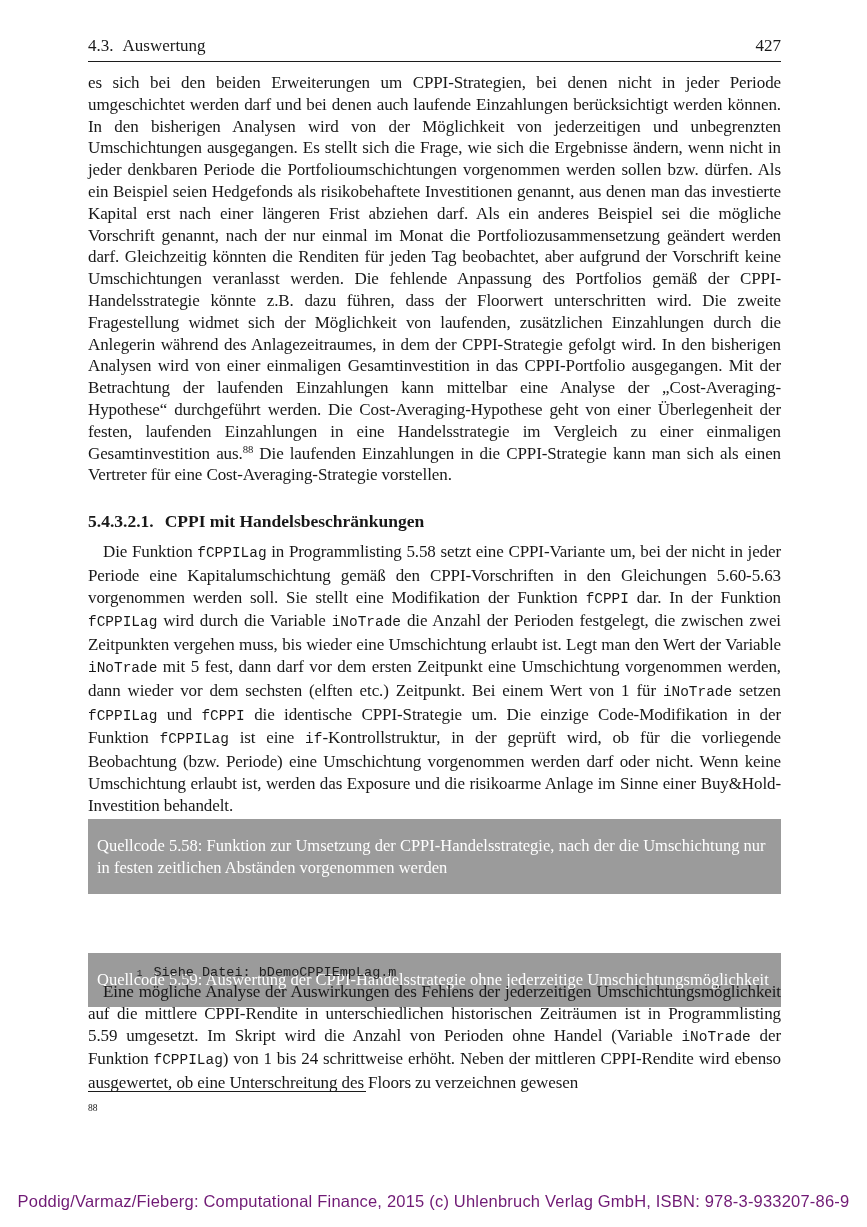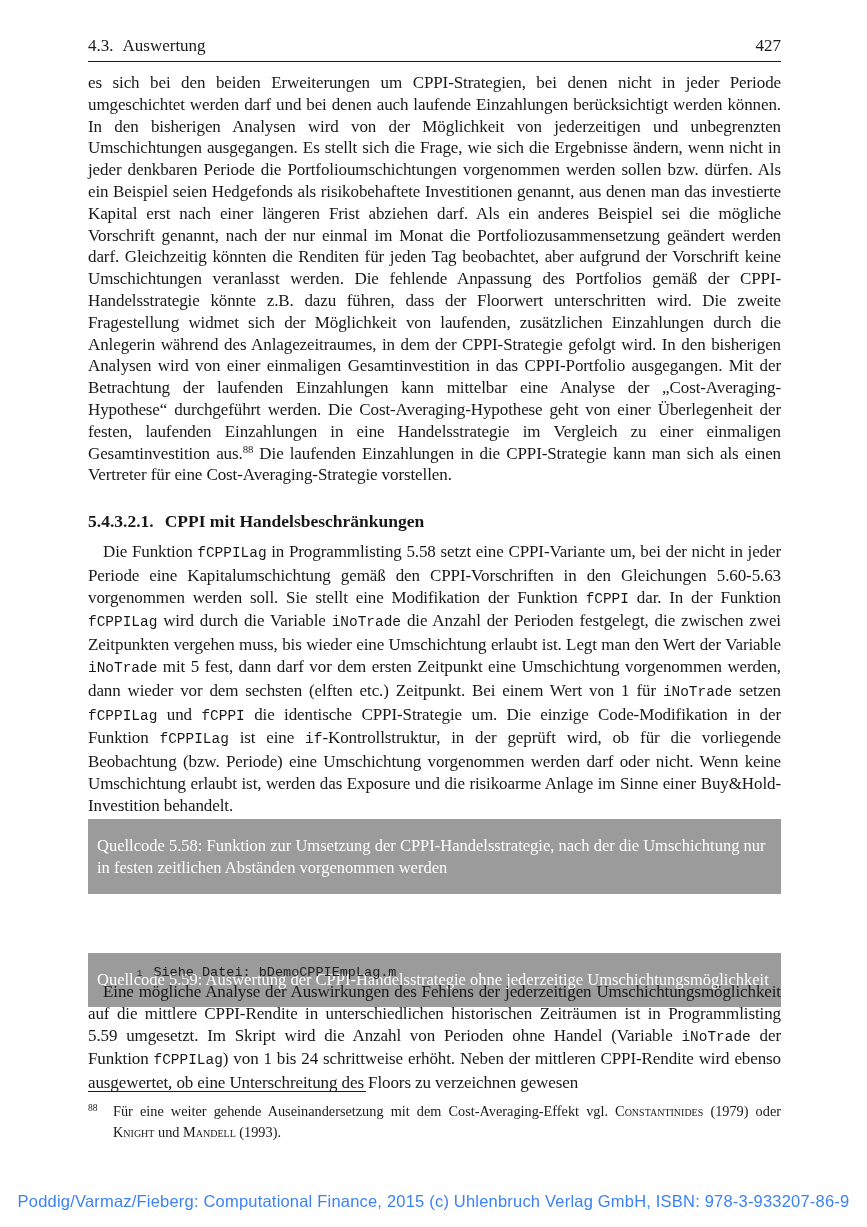--- a/index.html
+++ b/index.html
@@ -76,21 +76,21 @@
   }
   .fn-marker{
     position:absolute;left:0;top:-3px;
     font-size:9.5px;
   }
   
   .footer{
     top:1192px;left:0;width:867px;
     text-align:center;
     font-family:"Liberation Sans", sans-serif;
-    font-size:16.5px;color:#3b82f6;
+    font-size:16.5px;color:#701a75;
     letter-spacing:0.2px;
   }
 </style>
 </head>
 <body>
 
 <div class="page">
 
   <div class="abs runhead">
     <span>
@@ -116,18 +116,18 @@
 
   <div class="abs code-line code59">
     <span class="line-no">1</span><span>Siehe Datei: bDemoCPPIEmpLag.m</span>
   </div>
 
   <div class="abs body-par par3"><span class="seg-text">Eine mögliche Analyse der Auswirkungen des Fehlens der jederzeitigen Umschichtungsmöglichkeit auf die mittlere CPPI-Rendite in unterschiedlichen historischen Zeiträumen ist in Programmlisting 5.59 umgesetzt. Im Skript wird die Anzahl von Perioden ohne Handel (Variable </span><span class="seg-code">iNoTrade</span><span class="seg-text"> der Funktion </span><span class="seg-code">fCPPILag</span><span class="seg-text">) von 1 bis 24 schrittweise erhöht. Neben der mittleren CPPI-Rendite wird ebenso ausgewertet, ob eine Unterschreitung des Floors zu verzeichnen gewesen</span></div>
 
   <div class="abs fn-rule"></div>
 
   <div class="abs footnote">
-    <span class="fn-marker">88</span><span><span class="seg-text">Für eine weiter gehende Auseinandersetzung mit dem Cost-Averaging-Effekt vgl. </span><span class="seg-sc">Constantinides</span><span class="seg-text"> (1979) oder </span><span class="seg-sc">Knight</span><span class="seg-text"> und </span><span class="seg-sc">Mandell</span><span class="seg-text"> (1993).</span></span>
+    <span class="fn-marker">88</span>
   </div>
 
   <div class="abs footer">Poddig/Varmaz/Fieberg: Computational Finance, 2015  (c) Uhlenbruch Verlag GmbH, ISBN: 978-3-933207-86-9</div>
 
 </div>
 
 </body></html>

